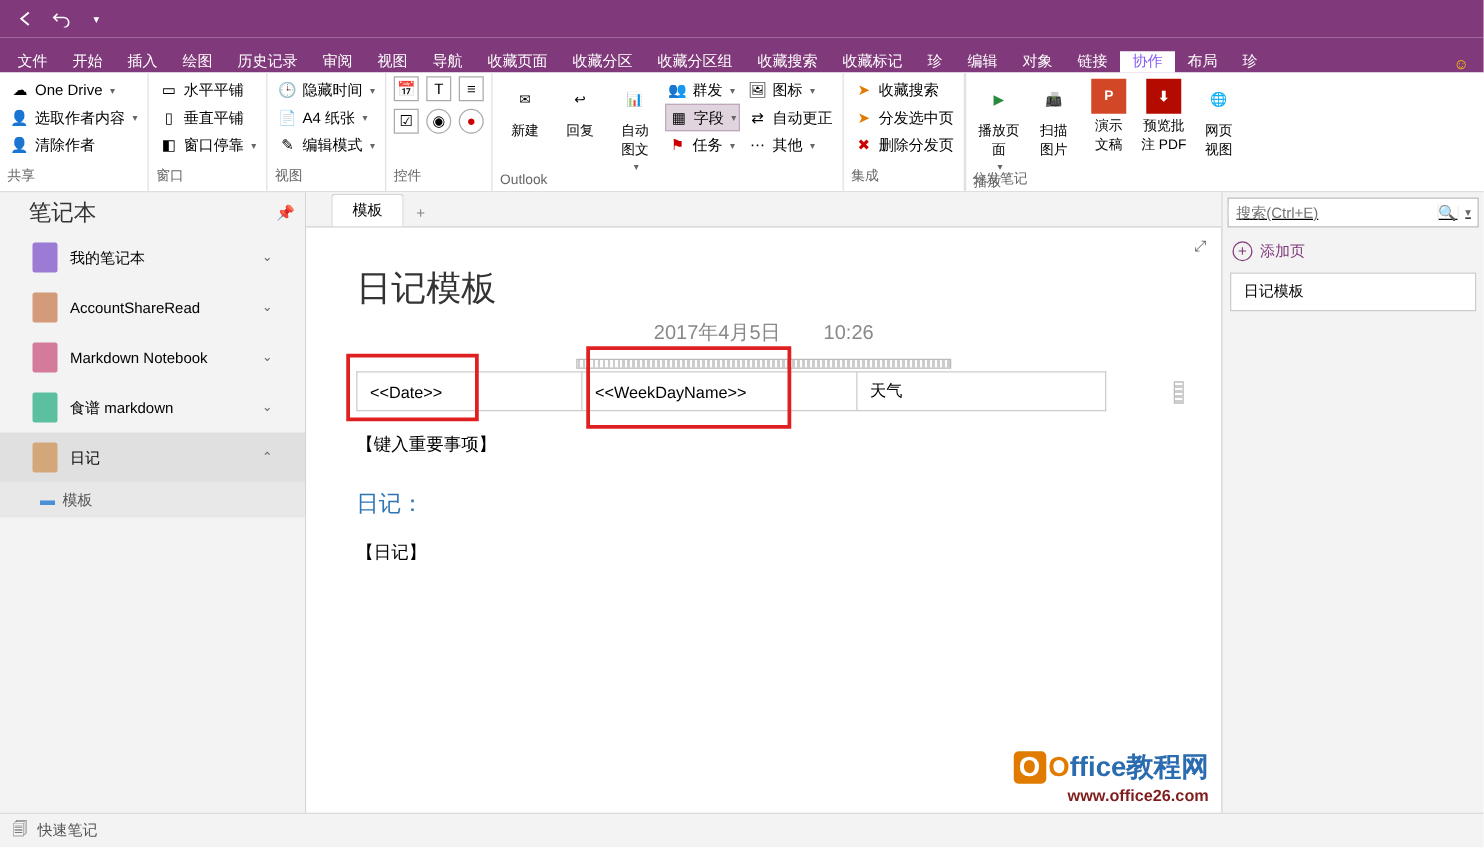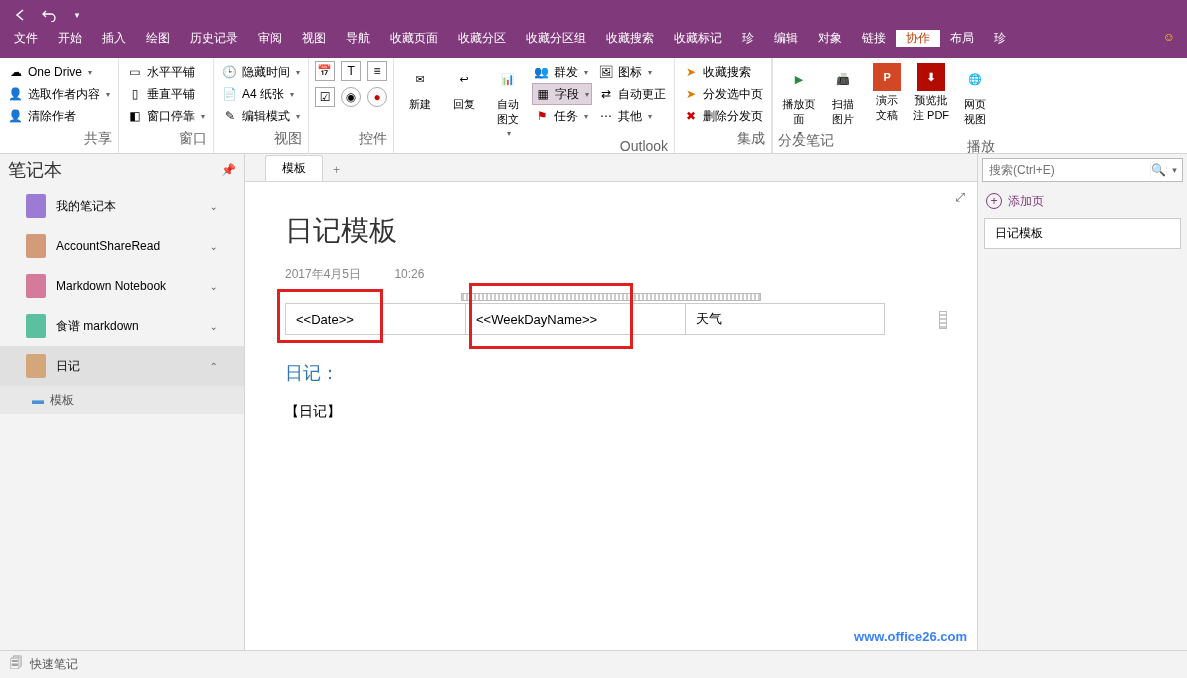--- a/index.html
+++ b/index.html
@@ -7,84 +7,84 @@
 
 
 .titlebar { height: 30px; background: #80397b; color: #fff; display: flex; align-items: center; }
 .titlebar .qat { display: flex; align-items: center; gap: 2px; padding-left: 8px; }
 .titlebar .qat-btn { width: 26px; height: 26px; display: flex; align-items: center; justify-content: center; cursor: pointer; }
 .titlebar .title-center { flex: 1; text-align: center; font-size: 12px; }
 .titlebar .right { display: flex; align-items: center; gap: 6px; padding-right: 4px; }
 .titlebar .sysbtn { width: 46px; height: 30px; display: flex; align-items: center; justify-content: center; cursor: pointer; }
 
 
-.menubar { height: 28px; background: #80397b; color: #fff; display: flex; align-items: flex-start; padding: 0 4px; }
+.menubar { height: 28px; background: #80397b; color: #fff; display: flex; align-items: flex-end; padding: 0 4px; }
 .menubar .tab { padding: 0 10px; display: flex; align-items: center; cursor: pointer; font-size: 12px; }
-.menubar .tab.active { background: #fff; color: #c2410c; }
+.menubar .tab.active { background: #fff; color: #8b5cf6; }
 .menubar .spacer { flex: 1; }
 .menubar .face { width: 28px; display: flex; align-items: center; justify-content: center; color: #ffcc00; }
 
 
 .ribbon { height: 96px; background: #fff; border-bottom: 1px solid #d4d4d4; display: flex; }
 .ribbon .group { border-right: 1px solid #e1e1e1; display: flex; flex-direction: column; padding: 3px 6px; }
 .ribbon .group-body { flex: 1; display: flex; gap: 4px; align-items: flex-start; }
-.ribbon .group-label { text-align: right; font-size: 14px; color: #666; padding-bottom: 2px; }
+.ribbon .group-label { text-align: left; font-size: 11px; color: #666; padding-bottom: 2px; }
 .ribbon .smallbtn { display: flex; align-items: center; gap: 4px; height: 22px; padding: 0 2px; cursor: pointer; font-size: 12px; }
 .ribbon .smallbtn .ic { width: 16px; height: 16px; display: flex; align-items: center; justify-content: center; }
 .ribbon .vstack { display: flex; flex-direction: column; gap: 0px; }
 .ribbon .bigbtn { width: 40px; display: flex; flex-direction: column; align-items: center; gap: 2px; cursor: pointer; font-size: 11px; padding-top: 2px; text-align:center; }
 .ribbon .bigbtn .ic { width: 32px; height: 32px; display: flex; align-items: center; justify-content: center; }
 .ribbon .iconrow { display: flex; gap: 6px; align-items: center; }
 .ribbon .sq { width: 20px; height: 20px; border: 1px solid #aaa; display:flex; align-items:center; justify-content:center; }
 .dd::after { content: "▾"; font-size: 8px; margin-left: 2px; color: #666; }
 .highlighted { background: #e0d4de; border: 1px solid #c0a8bc; }
 
 
 .main { display: flex; height: calc(678px - 30px - 28px - 96px - 28px); }
 .sidebar-nb { width: 245px; background: #f3f3f3; border-right: 1px solid #d4d4d4; display: flex; flex-direction: column; }
-.sidebar-nb .head { height: 32px; display: flex; align-items: center; justify-content: space-between; padding: 0 8px; font-size: 18px; color: #333; }
+.sidebar-nb .head { height: 32px; display: flex; align-items: center; justify-content: space-between; padding: 0 8px; font-size: 18px; color: #333; margin-left: 15px; }
 .nb-item { height: 40px; display: flex; align-items: center; padding: 0 26px; gap: 10px; cursor: pointer; }
 .nb-item .book { width: 20px; height: 24px; border-radius: 2px; }
 .nb-item .chev { margin-left: auto; color: #666; font-size: 10px; }
 .nb-item.active { background: #e0e0e0; }
 .nb-sub { height: 28px; display: flex; align-items: center; padding-left: 32px; gap: 6px; font-size: 12px; color: #555; background: #e8e8e8; }
 
 .content { flex: 1; display: flex; flex-direction: column; background: #fff; }
 .tabstrip { height: 28px; background: #f3f3f3; border-bottom: 1px solid #d4d4d4; display: flex; align-items: flex-end; padding-left: 20px; position: relative; }
 .pagetab { border: 1px solid #d4d4d4; border-bottom: none; background: #fff; padding: 4px 16px; font-size: 12px; border-radius: 3px 3px 0 0; margin-right: 2px; }
 .addtab { padding: 4px 8px; color: #888; }
 
 .page { flex: 1; padding: 30px 40px; position: relative; overflow: hidden; }
 .page-title { font-size: 28px; color: #333; font-weight: 300; }
-.page-meta { color: #888; font-size: 12px; margin-top: 16px; }
+.page-meta { color: #888; font-size: 16px; margin-top: 6px; text-align: center; }
 .page-meta span:last-child { margin-left: 30px; }
 .expand-icon { position: absolute; right: 12px; top: 8px; color: #666; cursor:pointer; }
 
 .fieldtable { margin-top: 20px; border-collapse: collapse; width: 600px; position: relative; }
 .fieldtable td { border: 1px solid #ccc; padding: 6px 10px; font-size: 13px; background: #fff; }
 .table-handle { position:absolute; top:-10px; left:50%; transform:translateX(-50%); width:300px; height:8px; background:repeating-linear-gradient(90deg,#ccc,#ccc 2px,#fff 2px,#fff 4px); border:1px solid #bbb;}
 .table-grip { position:absolute; right:-10px; top:8px; width:8px; height:18px; background:repeating-linear-gradient(0deg,#ccc,#ccc 2px,#fff 2px,#fff 4px); border:1px solid #bbb;}
 .redbox1 { position: absolute; border: 3px solid #e02020; pointer-events: none; }
 .section-h { color: #2e75b6; font-size: 18px; margin-top: 26px; }
 .section-body { font-size: 14px; margin-top: 18px; }
 
 .rightpane { width: 210px; background: #f3f3f3; border-left: 1px solid #d4d4d4; display:flex; flex-direction:column; }
-.searchwrap { padding: 4px; }
+.searchwrap { padding: 4px; text-decoration: underline; }
 .searchbox { display:flex; border:1px solid #bbb; background:#fff; height:24px; align-items:center; }
 .searchbox input { flex:1; border:none; outline:none; padding:0 6px; font-size:12px; color:#888; }
 .searchbox .sbtn { width:24px; text-align:center; color:#666; cursor:pointer; border-left:1px solid #eee; }
 .addpage { display:flex; align-items:center; gap:6px; height:30px; padding:0 8px; color:#80397b; cursor:pointer; }
 .pageitem { padding:6px 10px; background:#fff; border:1px solid #ccc; margin:2px 6px; font-size:12px; }
 
 .statusbar { height: 28px; background: #f3f3f3; border-top: 1px solid #d4d4d4; display:flex; align-items:center; padding:0 10px; gap:8px; color:#555; }
 .watermark { position:absolute; right:10px; bottom:6px; text-align:right; font-family: Arial; }
 .watermark .l1 { font-size:22px; font-weight:bold; }
 .watermark .l1 .o { color:#e07b00; }
 .watermark .l1 .rest { color:#2b6cb0; }
-.watermark .l2 { font-size:13px; color:#3b82f6; font-weight:bold;text-align:right; }
+.watermark .l2 { font-size:13px; color:#7f1d1d; font-weight:bold;text-align:right; }
 
 svg { display:block; }
 </style>
 </head>
 <body>
 
 <div class="titlebar">
   <div class="qat">
     <div class="qat-btn">
         <svg width="14" height="14">
@@ -369,24 +369,26 @@
             <td style="width:180px">&lt;&lt;Date&gt;&gt;</td>
             <td style="width:220px">&lt;&lt;WeekDayName&gt;&gt;</td>
             <td>天气</td>
           </tr>
         </tbody>
           </table>
         <div class="redbox1" style="left:-8px;top:-14px;width:106px;height:54px"></div>
         <div class="redbox1" style="left:184px;top:-20px;width:164px;height:66px"></div>
       </div>
 
+      <div class="section-body">【键入重要事项】</div>
       <div class="section-h">日记：</div>
       <div class="section-body">【日记】</div>
 
       <div class="watermark">
+        <div class="l1"><span style="display:inline-block;width:26px;height:26px;background:#e07b00;color:#fff;text-align:center;border-radius:4px;margin-right:2px">O</span><span class="o">O</span><span class="rest">ffice教程网</span></div>
         <div class="l2">www.office26.com</div>
       </div>
     </div>
   </div>
 
   <div class="rightpane">
     <div class="searchwrap">
       <div class="searchbox">
         <input placeholder="搜索(Ctrl+E)" style="">
         <span class="sbtn">🔍</span>

